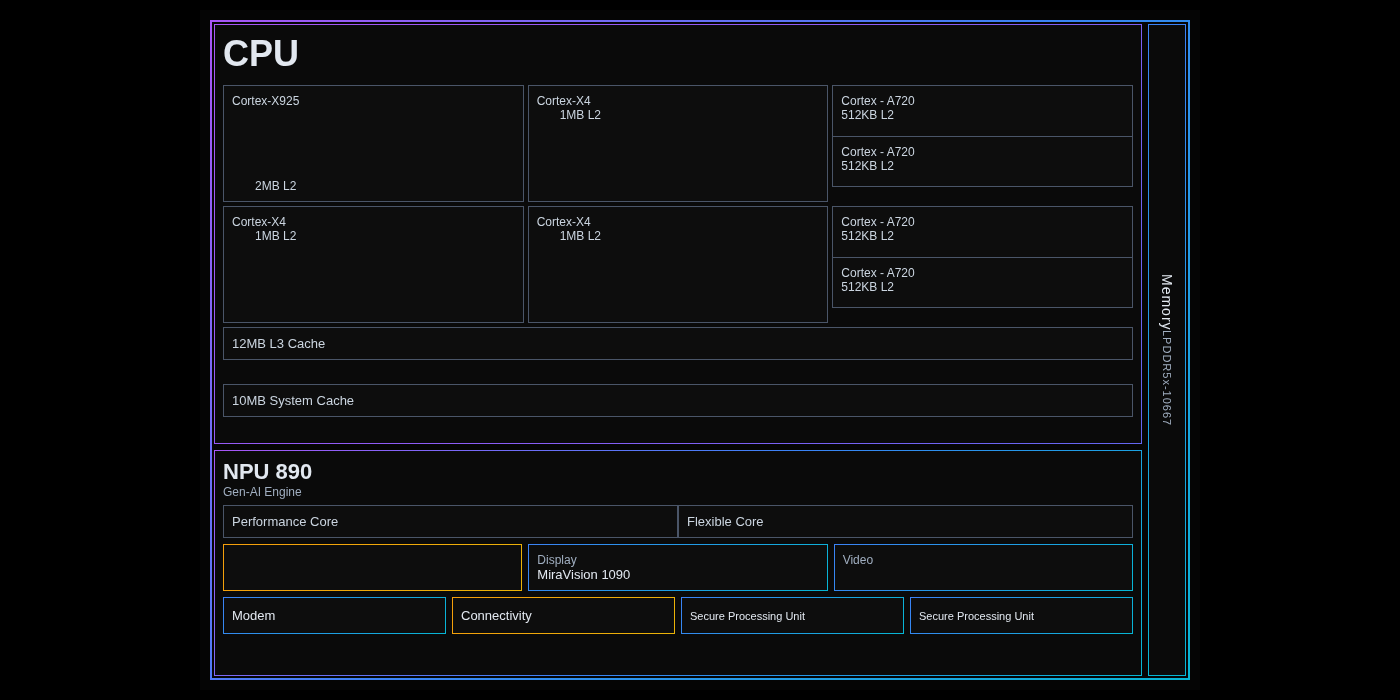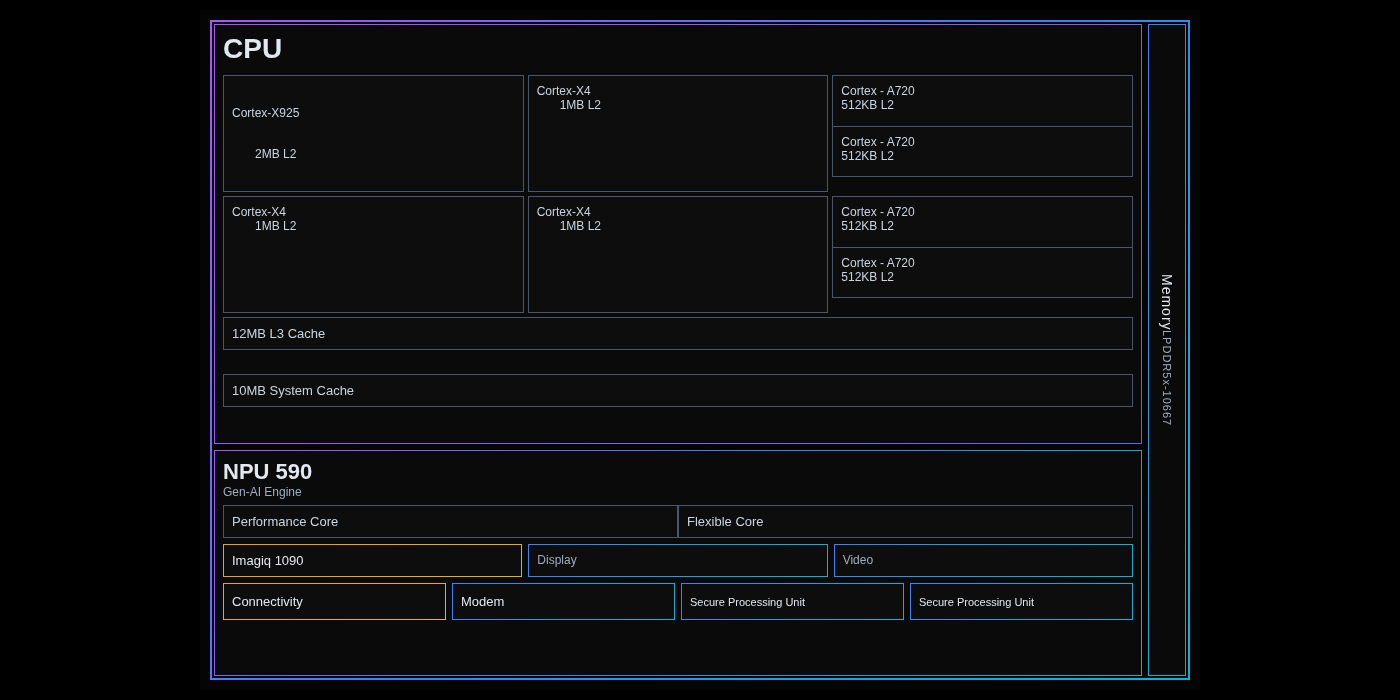--- a/index.html
+++ b/index.html
@@ -64,21 +64,21 @@
     .cpu-block {
       flex: 1;
       border: 1.5px solid transparent;
       background: linear-gradient(#0a0a0a, #0a0a0a) padding-box,
                   linear-gradient(135deg, #a855f7, #8b5cf6, #6366f1) border-box;
       padding: 8px;
       position: relative;
     }
 
     .cpu-block .block-title {
-      font-size: 28px;
+      font-size: 36px;
       font-weight: bold;
       color: #e2e8f0;
       margin-bottom: 10px;
     }
 
     
     .core-cell-double {
       border: 1px solid #4a5568;
       background: #0d0d0d;
       display: flex;
@@ -284,21 +284,21 @@
 
       <div class="top-row">
 
         <div class="cpu-block">
           <div class="block-title">CPU</div>
 
           <div style="display:flex;flex-direction:column;gap:4px;height:calc(100% - 50px);">
 
             <div style="display:grid;grid-template-columns:1fr 1fr 1fr;gap:4px;flex:1;">
 
-              <div class="tall-cell" style="display:flex;flex-direction:column;justify-content:center;gap:27px;">
+              <div class="tall-cell" style="display:flex;flex-direction:column;justify-content:space-between;gap:27px;">
                 <span class="core-name">Cortex-X925</span>
                 <span class="core-cache">2MB L2</span>
               </div>
 
               <div class="tall-cell" style="display:flex;flex-direction:column;justify-content:flex-start;">
                 <span class="core-name">Cortex-X4</span>
                 <span class="core-cache">1MB L2</span>
               </div>
 
               <div class="core-cell-double">
@@ -338,44 +338,44 @@
             <div class="cache-row">12MB L3 Cache</div>
             <div class="cache-row">10MB System Cache</div>
           </div>
         </div>
 
 
       </div>
 
       <div class="npu-section">
         <div class="npu-header">
-          <span class="npu-title">NPU 590</span>
+          <span class="npu-title">NPU 890</span>
           <span class="npu-subtitle">Gen-AI Engine</span>
         </div>
 
         <div class="npu-cores-row">
           <div class="npu-core-cell">Performance Core</div>
           <div class="npu-core-cell">Flexible Core</div>
         </div>
 
         <div class="media-row">
           <div class="media-cell">
-            <span class="cell-subtitle">Imagiq 1090</span>
           </div>
           <div class="media-cell blue-border">
             <span class="cell-title">Display</span>
+            <span class="cell-subtitle">MiraVision 1090</span>
           </div>
           <div class="media-cell blue-border">
             <span class="cell-title">Video</span>
           </div>
         </div>
 
         <div class="bottom-row">
+          <div class="bottom-cell blue-border">Modem</div>
           <div class="bottom-cell yellow-border">Connectivity</div>
-          <div class="bottom-cell blue-border">Modem</div>
           <div class="bottom-cell blue-border">
             <span style="font-size:11px;color:#e2e8f0;">Secure Processing Unit</span>
           </div>
           <div class="bottom-cell blue-border">
             <span style="font-size:11px;color:#e2e8f0;">Secure Processing Unit</span>
           </div>
         </div>
 
       </div>
 

